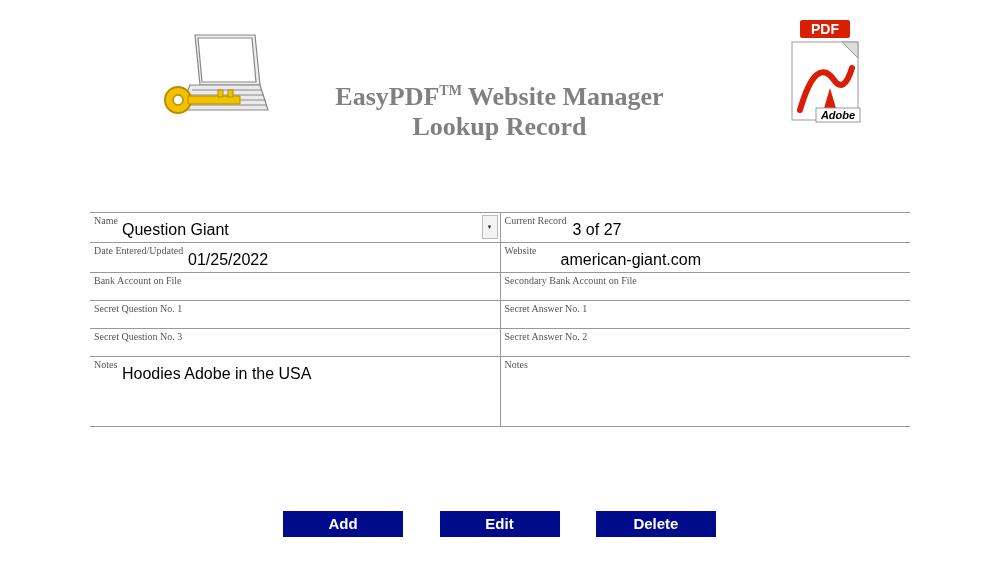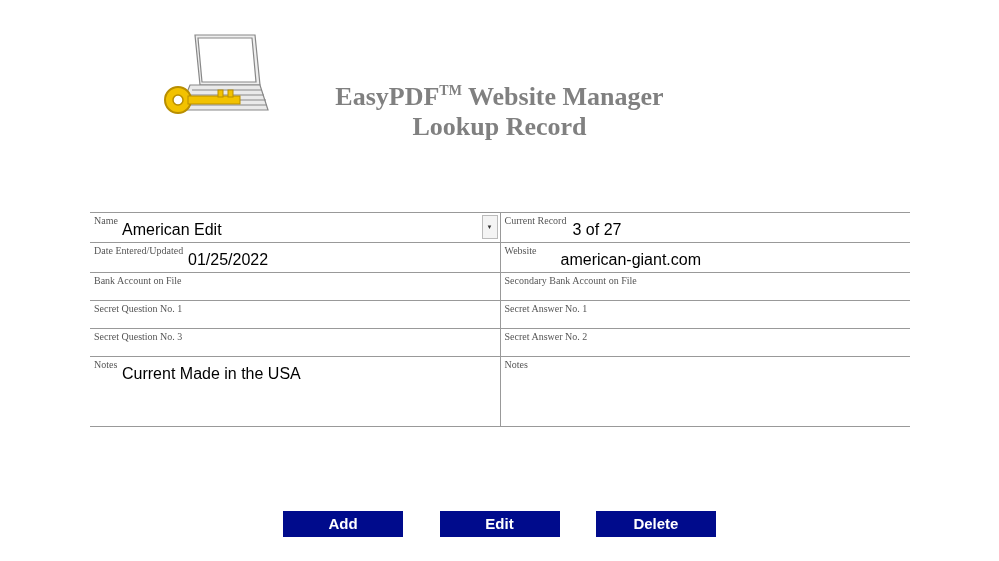--- a/index.html
+++ b/index.html
@@ -143,28 +143,41 @@
         <rect x="68" y="60" width="5" height="7" fill="#f2c200" stroke="#b88e00" stroke-width="1"></rect>
       </g>
     </svg>
   </div>
 
   <div class="title-block">
     <span>EasyPDF</span><sup>TM</sup><span> Website Manager</span><br>
     <span>Lookup Record</span>
   </div>
 
+  <div class="logo-right">
+    <svg viewBox="0 0 78 105" width="78" height="105">
+      <rect x="14" y="0" width="50" height="18" rx="2" fill="#d81e05"></rect>
+      <text x="39" y="14" text-anchor="middle" fill="#fff" font-family="Arial" font-weight="bold" font-size="14">PDF</text>
+      <rect x="6" y="22" width="66" height="78" fill="#ffffff" stroke="#999"></rect>
+      <polygon points="56,22 72,22 72,38" fill="#dddddd" stroke="#999"></polygon>
+
+      <path d="M 14 90 Q 30 35 48 60 Q 58 74 66 48" stroke="#d81e05" stroke-width="6" fill="none" stroke-linecap="round"></path>
+      <path d="M 36 95 L 44 68 L 52 95 Z" fill="#d81e05"></path>
+      <rect x="30" y="88" width="44" height="14" fill="#ffffff" stroke="#999"></rect>
+      <text x="52" y="99" text-anchor="middle" fill="#000" font-family="Arial" font-weight="bold" font-style="italic" font-size="11">Adobe</text>
+    </svg>
+  </div>
 </div>
 
 <table class="form-table">
   <tbody>
       <tr class="h30">
     <td class="col-left">
       <span class="field-label">Name</span>
-      <span class="field-value">American Edit</span>
+      <span class="field-value">Question Giant</span>
       <span class="dropdown-arrow">▼</span>
     </td>
     <td class="col-right">
       <span class="field-label">Current Record</span>
       <span class="field-value centerish">3 of 27</span>
     </td>
   </tr>
   <tr class="h30">
     <td class="col-left">
       <span class="field-label">Date Entered/Updated</span>
@@ -201,21 +214,21 @@
       <span class="field-value"></span>
     </td>
     <td class="col-right">
       <span class="field-label">Secret Answer No. 2</span>
       <span class="field-value"></span>
     </td>
   </tr>
   <tr class="notes-row">
     <td class="col-left">
       <span class="field-label">Notes</span>
-      <span class="field-value">Current Made in the USA</span>
+      <span class="field-value">Hoodies Adobe in the USA</span>
     </td>
     <td class="col-right">
       <span class="field-label">Notes</span>
       <span class="field-value"></span>
     </td>
   </tr>
 </tbody>
   </table>
 
 <div class="btn-row">

